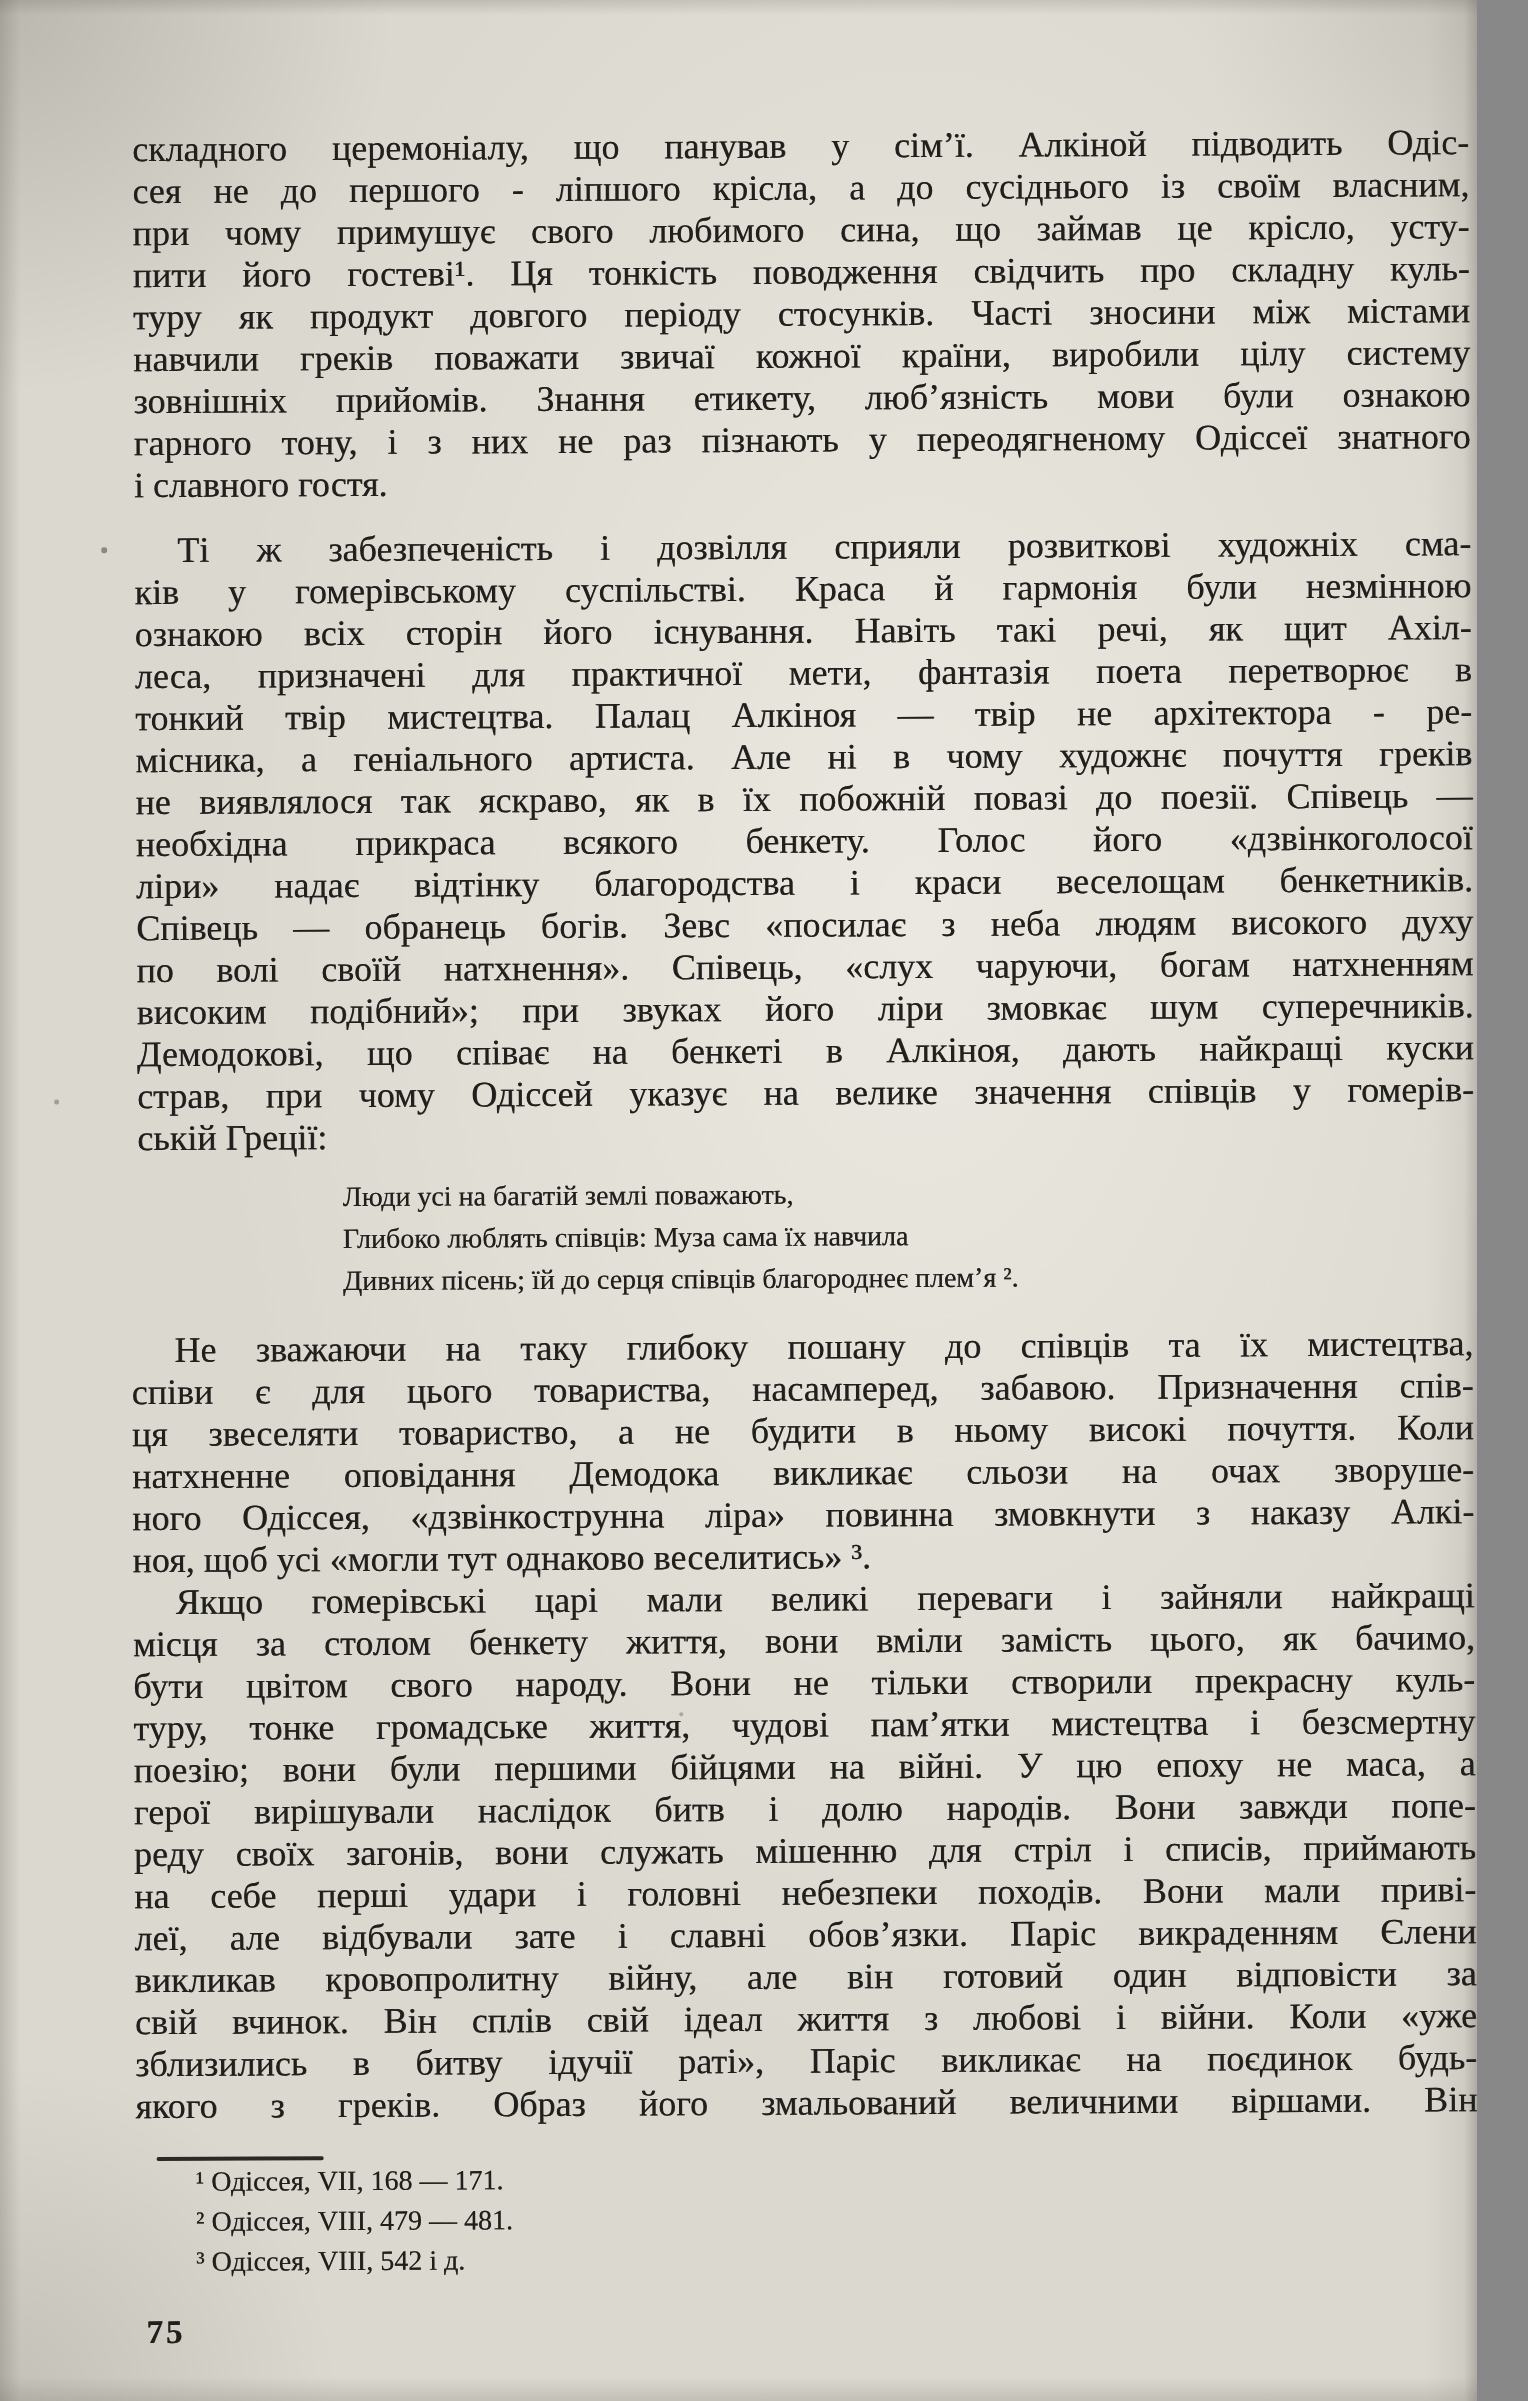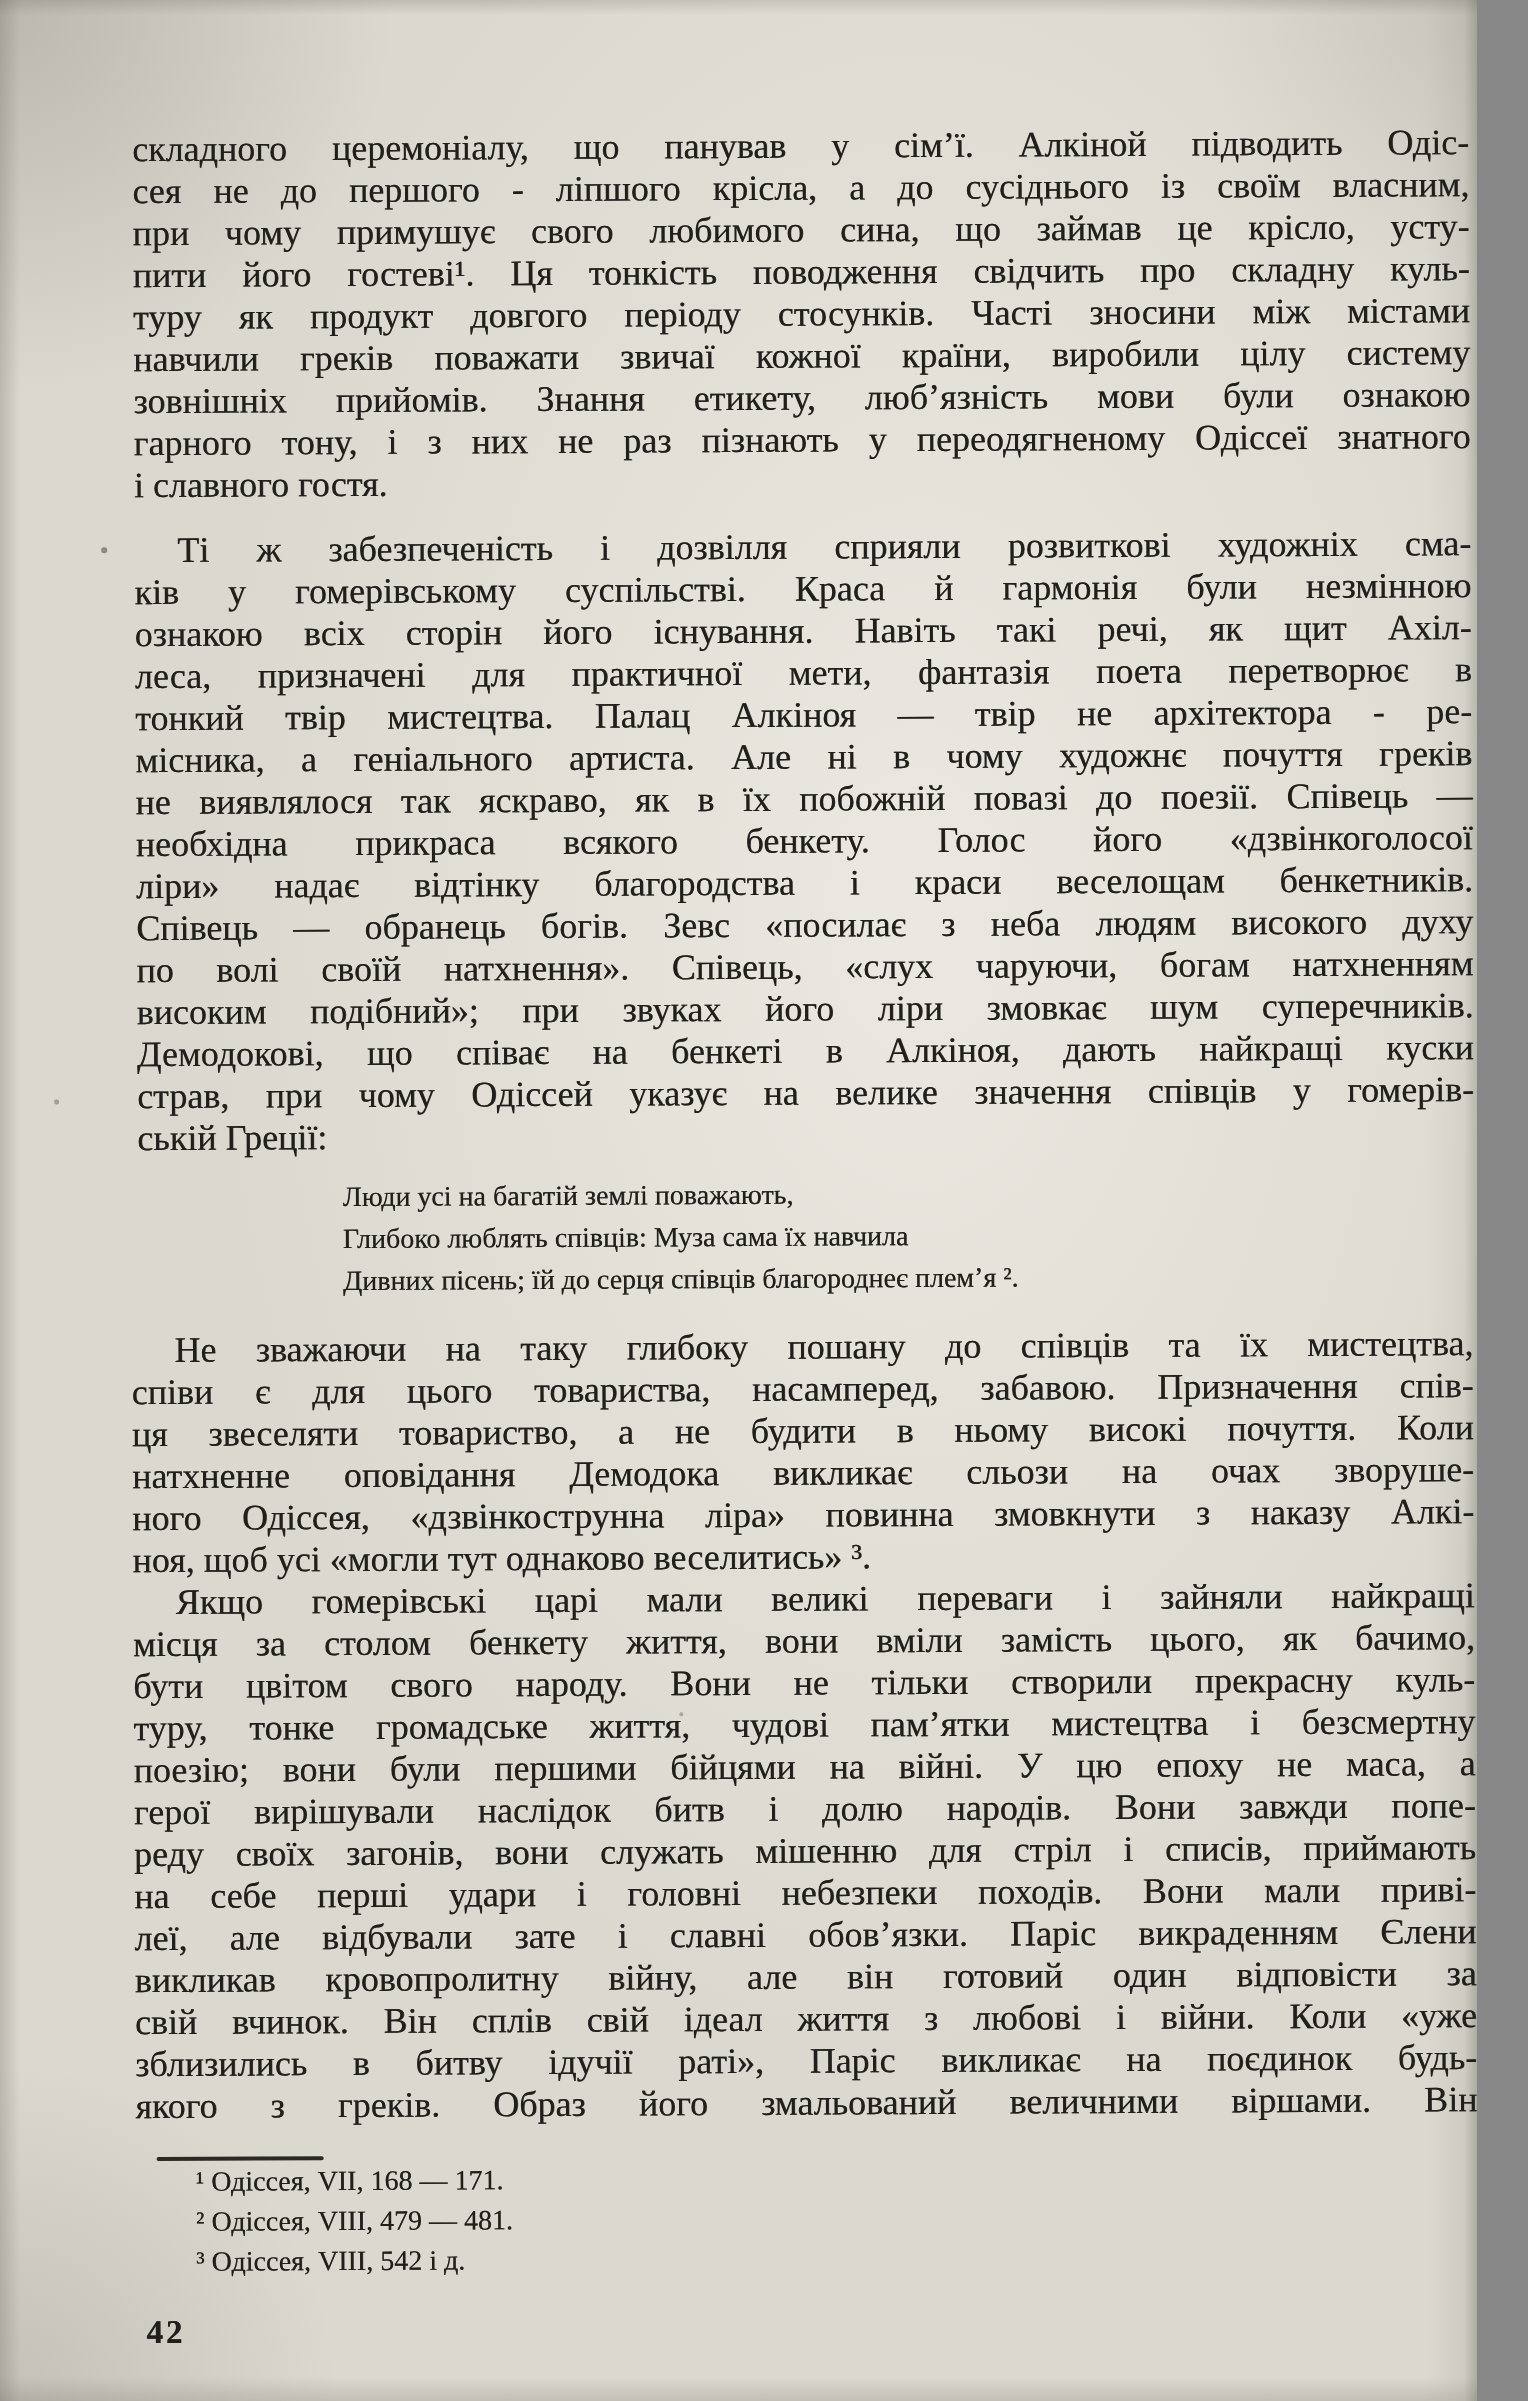--- a/index.html
+++ b/index.html
@@ -127,20 +127,20 @@
     </div>
 
     <div id="fnrule"></div>
 
     <div id="footnotes">
       <div class="fln">¹ Одіссея,  VII,  168 — 171.</div>
       <div class="fln">² Одіссея,  VIII,  479 — 481.</div>
       <div class="fln">³ Одіссея,  VIII,  542 і д.</div>
     </div>
 
-    <div id="pagenum">42</div>
+    <div id="pagenum">75</div>
 
     <div class="speck" id="speck1"></div>
     <div class="speck" id="speck2"></div>
     <div class="speck" id="speck3"></div>
   </div>
 </div>
 
 
 </body></html>

